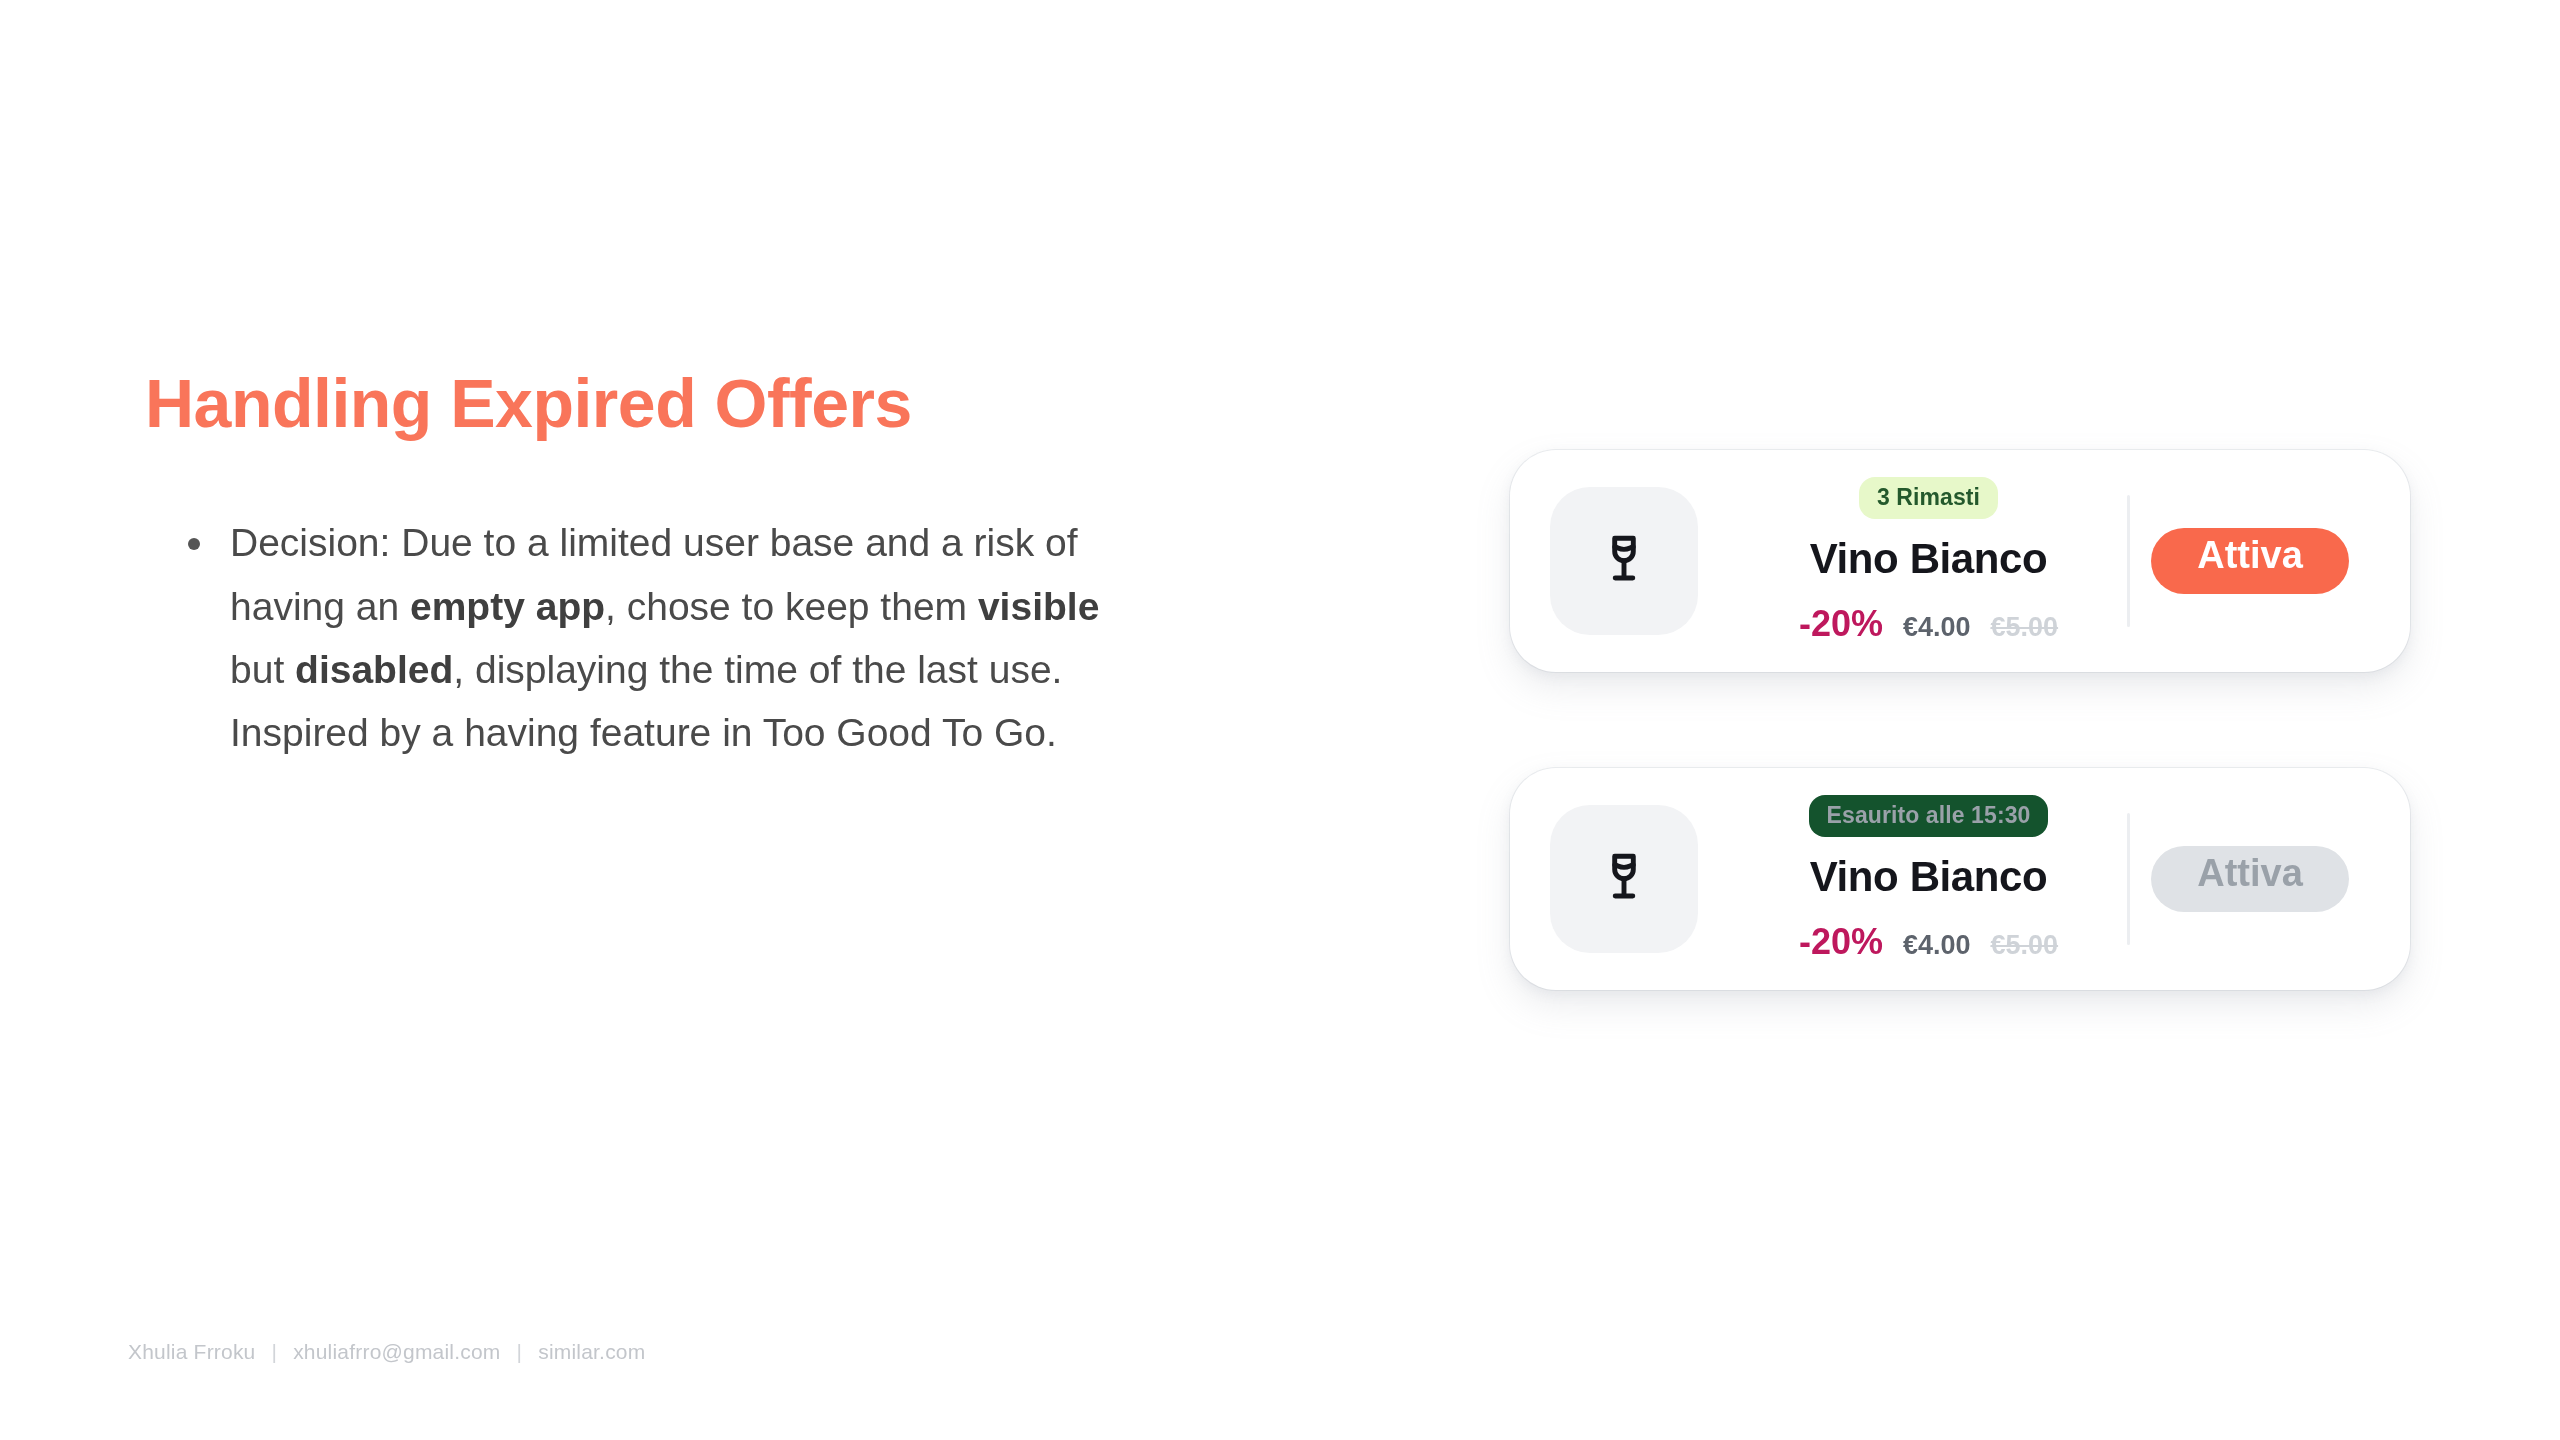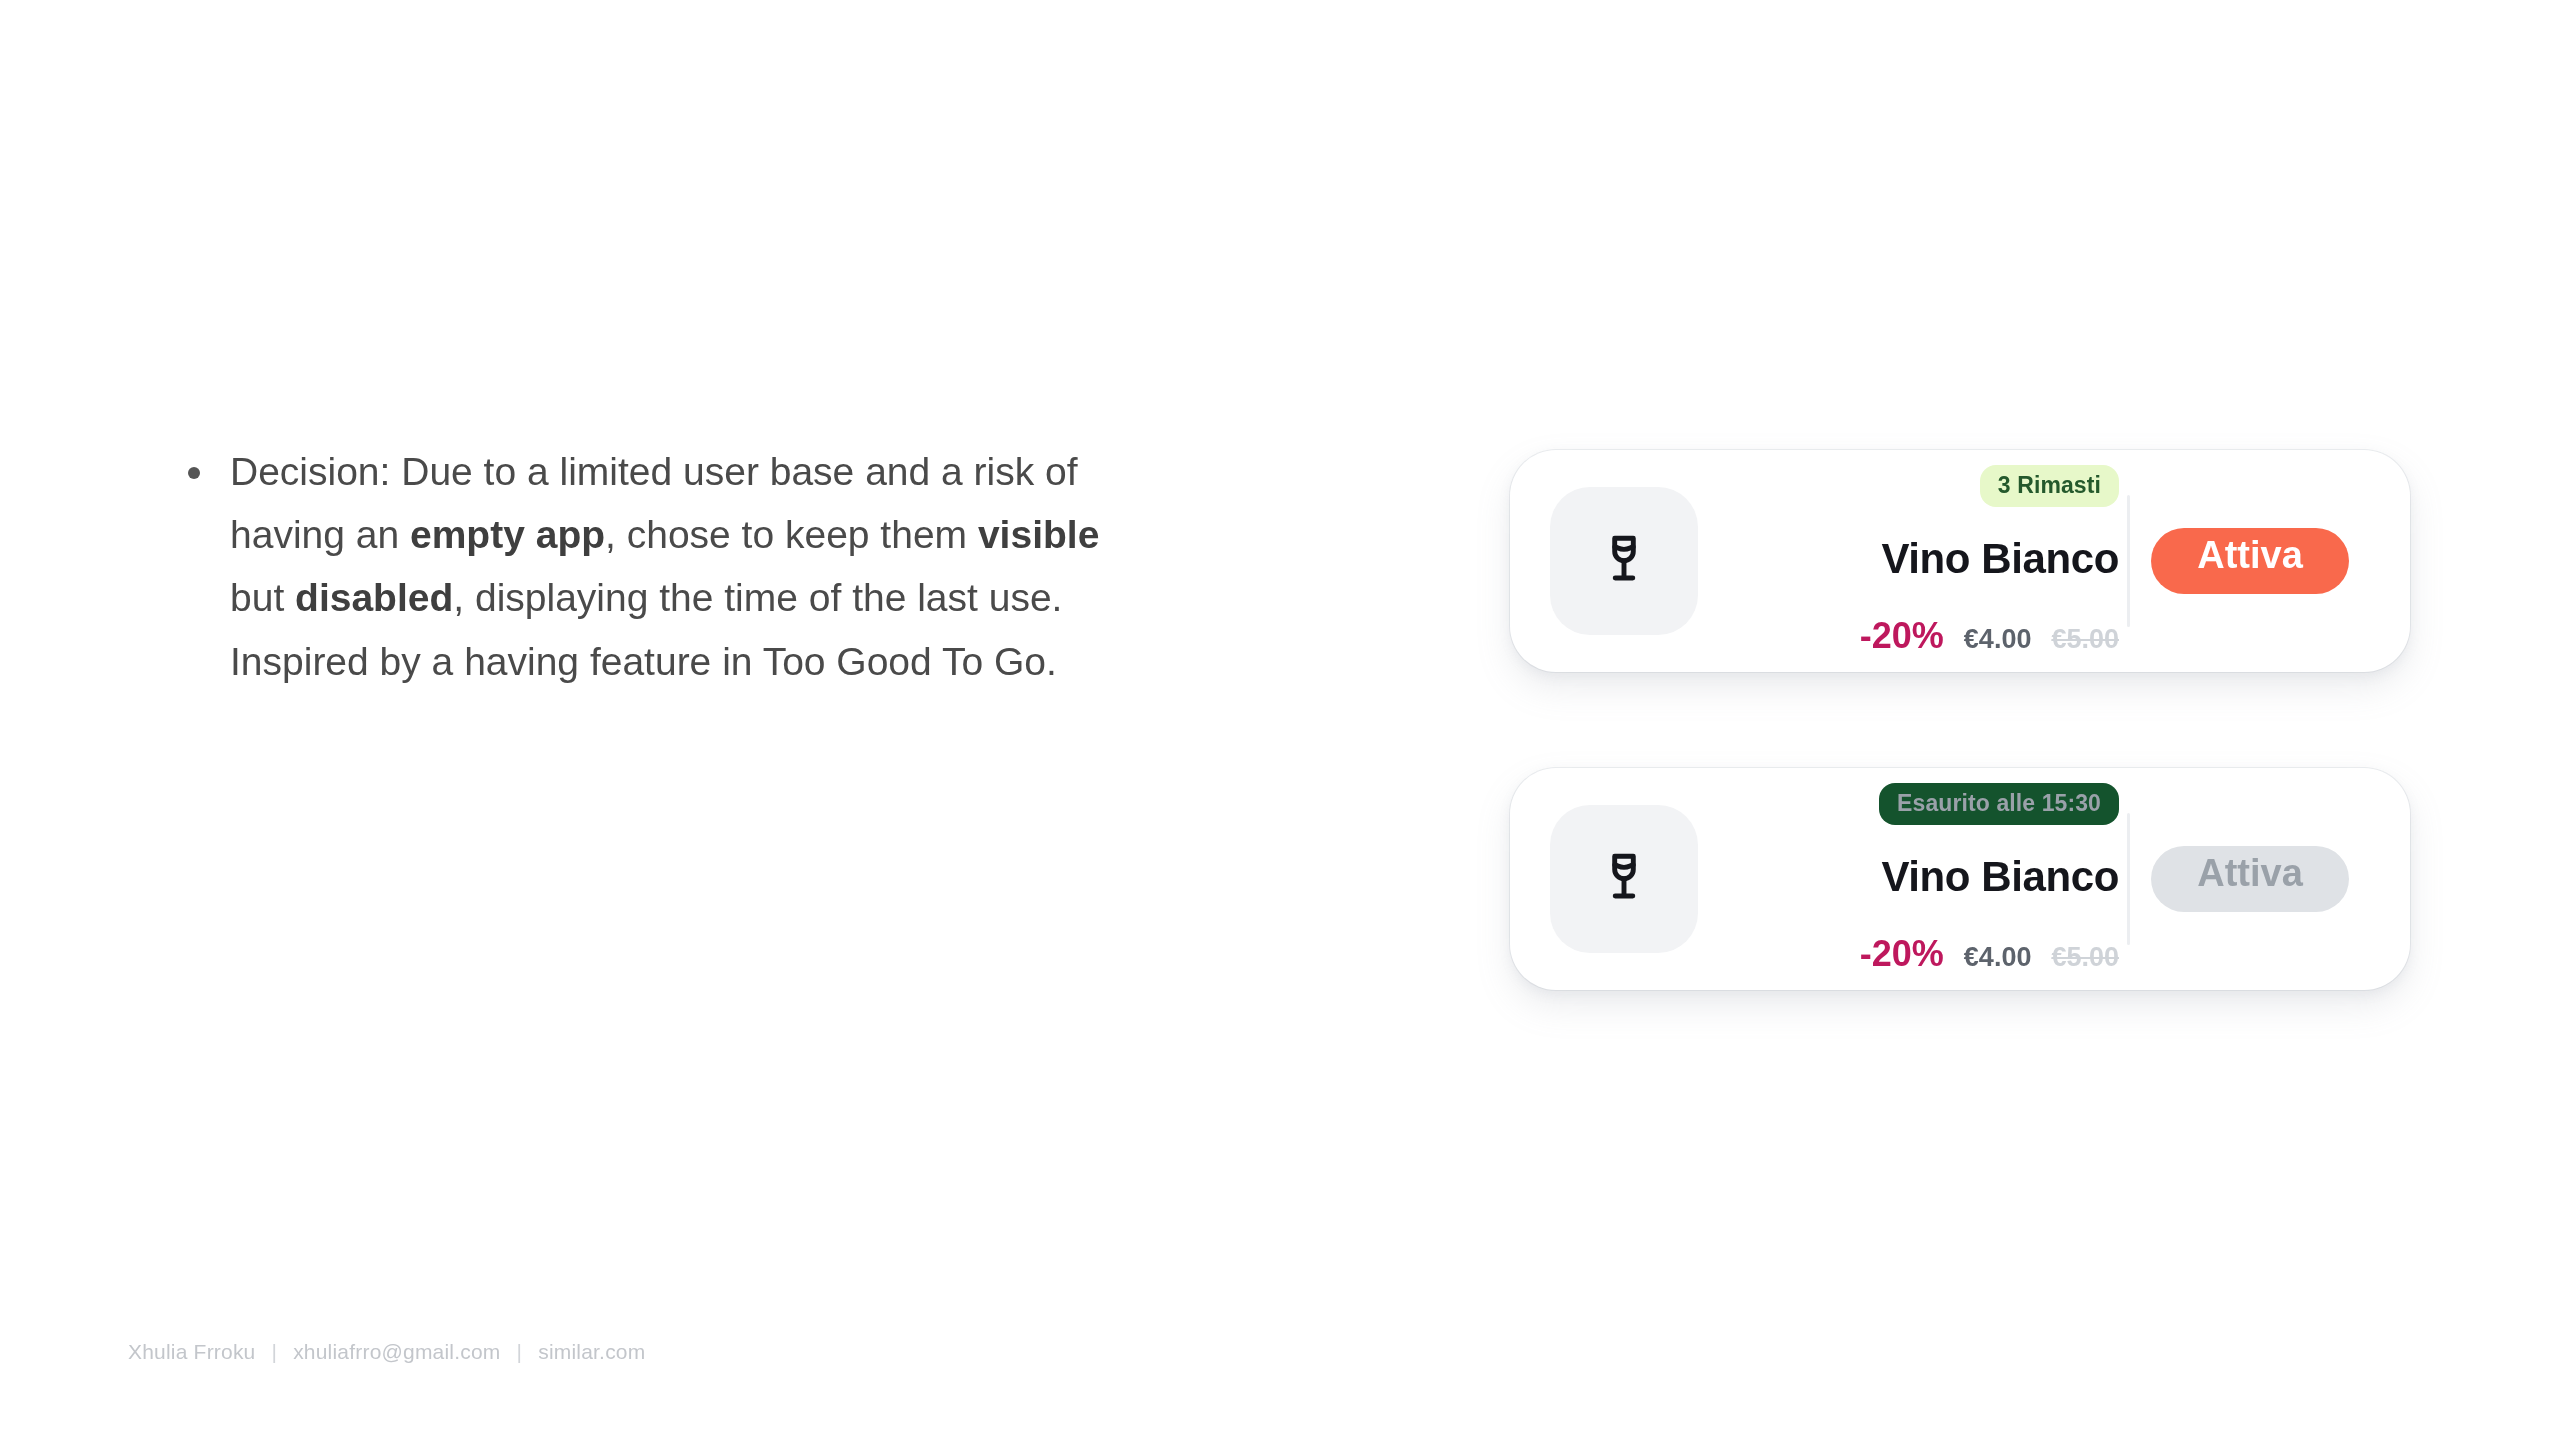--- a/index.html
+++ b/index.html
@@ -96,22 +96,22 @@
     align-items:center;
     justify-content:center;
   }
   .icon-tile svg { width:62px; height:62px; display:block; }
 
   .offer-info {
     flex:1 1 auto;
     padding-left:40px;
     display:flex;
     flex-direction:column;
-    align-items:flex-end;
-    gap:24px;
+    align-items:center;
+    gap:12px;
   }
   .badge {
     display:inline-block;
     font-size:23px;
     font-weight:bold;
     padding:7px 18px 8px 18px;
     border-radius:16px;
     letter-spacing:0.1px;
   }
   .badge.green { background:#e7f8c9; color:#24592c; }
@@ -166,20 +166,21 @@
   }
   .attiva-btn.active { background:#F9694C; color:#ffffff; }
   .attiva-btn.disabled { background:#dfe2e6; color:#9aa1a9; cursor:default; }
 </style>
 </head>
 <body>
 
 <div class="slide">
 
   <div class="left-col">
+    <h1 class="slide-title">Handling Expired Offers</h1>
     <ul class="bullet-list">
       <li class="bullet-item"><span>Decision: Due to a limited user base and a risk of having an </span><b>empty app</b><span>, chose to keep them </span><b>visible</b><span> but </span><b>disabled</b><span>, displaying the time of the last use. Inspired by a having feature in Too Good To Go.</span></li>
     </ul>
   </div>
 
   <div class="footer">
     <span>Xhulia Frroku</span>
     <span class="sep">|</span>
     <span>xhuliafrro@gmail.com</span>
     <span class="sep">|</span>

